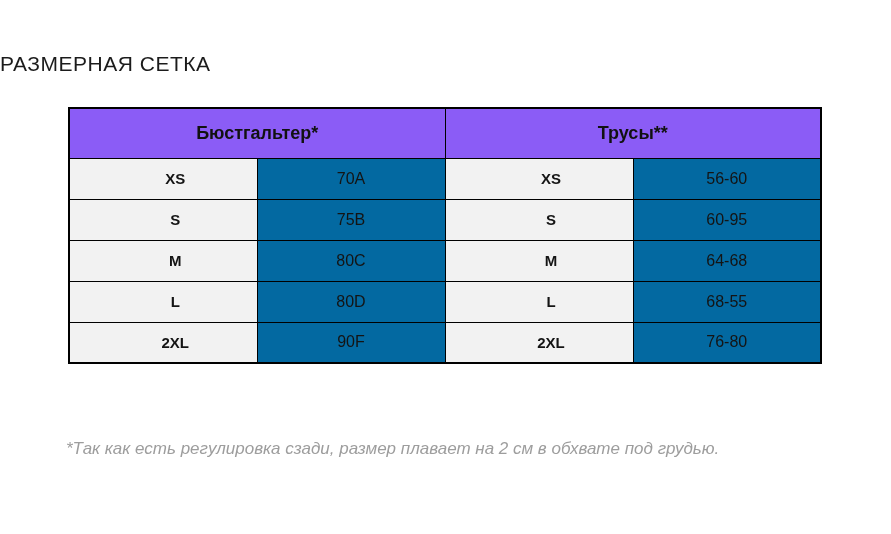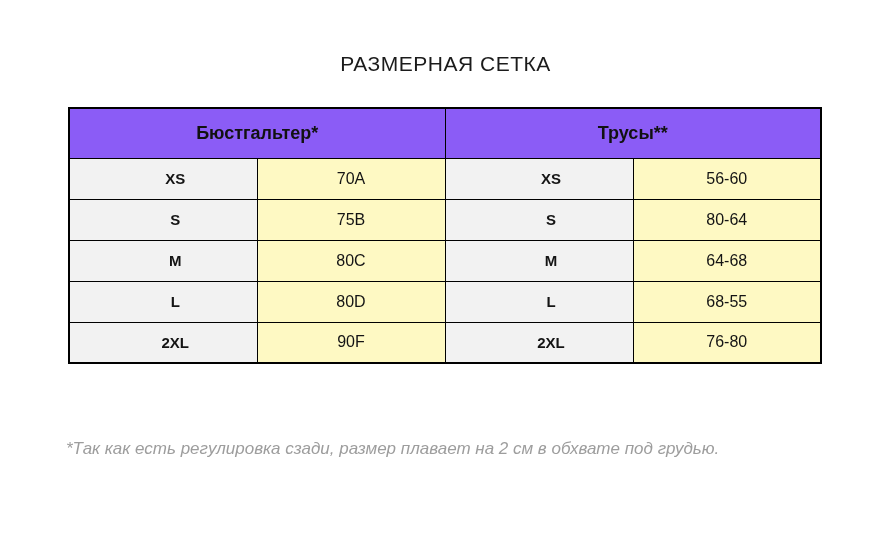--- a/index.html
+++ b/index.html
@@ -10,21 +10,20 @@
     position: relative;
     font-family: "Liberation Sans", sans-serif;
     color: #1a1a1a;
     overflow: hidden;
   }
   .page-title {
     position: absolute;
     top: 52px;
     left: 0;
     width: 100%;
-    text-align: center;
     font-size: 21px;
     font-weight: 400;
     letter-spacing: 0.5px;
     color: #1b1b1b;
   }
   table.size-table {
     position: absolute;
     left: 68px;
     top: 107px;
     width: 754px;
@@ -41,21 +40,21 @@
   table.size-table thead th {
     height: 50px;
     background: #8b5cf6;
     font-size: 18px;
     font-weight: 700;
     color: #111111;
   }
   table.size-table tbody td {
     height: 41px;
     font-size: 16px;
-    background: #fef9c3;
+    background: #0369a1;
     color: #141414;
   }
   table.size-table tbody td.size-cell {
     background: #f2f2f2;
     font-weight: 700;
     font-size: 15px;
     padding-left: 24px;
   }
   .footnotes {
     position: absolute;
@@ -86,21 +85,21 @@
     <tr>
       <td class="size-cell">XS</td>
       <td>70A</td>
       <td class="size-cell">XS</td>
       <td>56-60</td>
     </tr>
     <tr>
       <td class="size-cell">S</td>
       <td>75B</td>
       <td class="size-cell">S</td>
-      <td>80-64</td>
+      <td>60-95</td>
     </tr>
     <tr>
       <td class="size-cell">M</td>
       <td>80C</td>
       <td class="size-cell">M</td>
       <td>64-68</td>
     </tr>
     <tr>
       <td class="size-cell">L</td>
       <td>80D</td>

